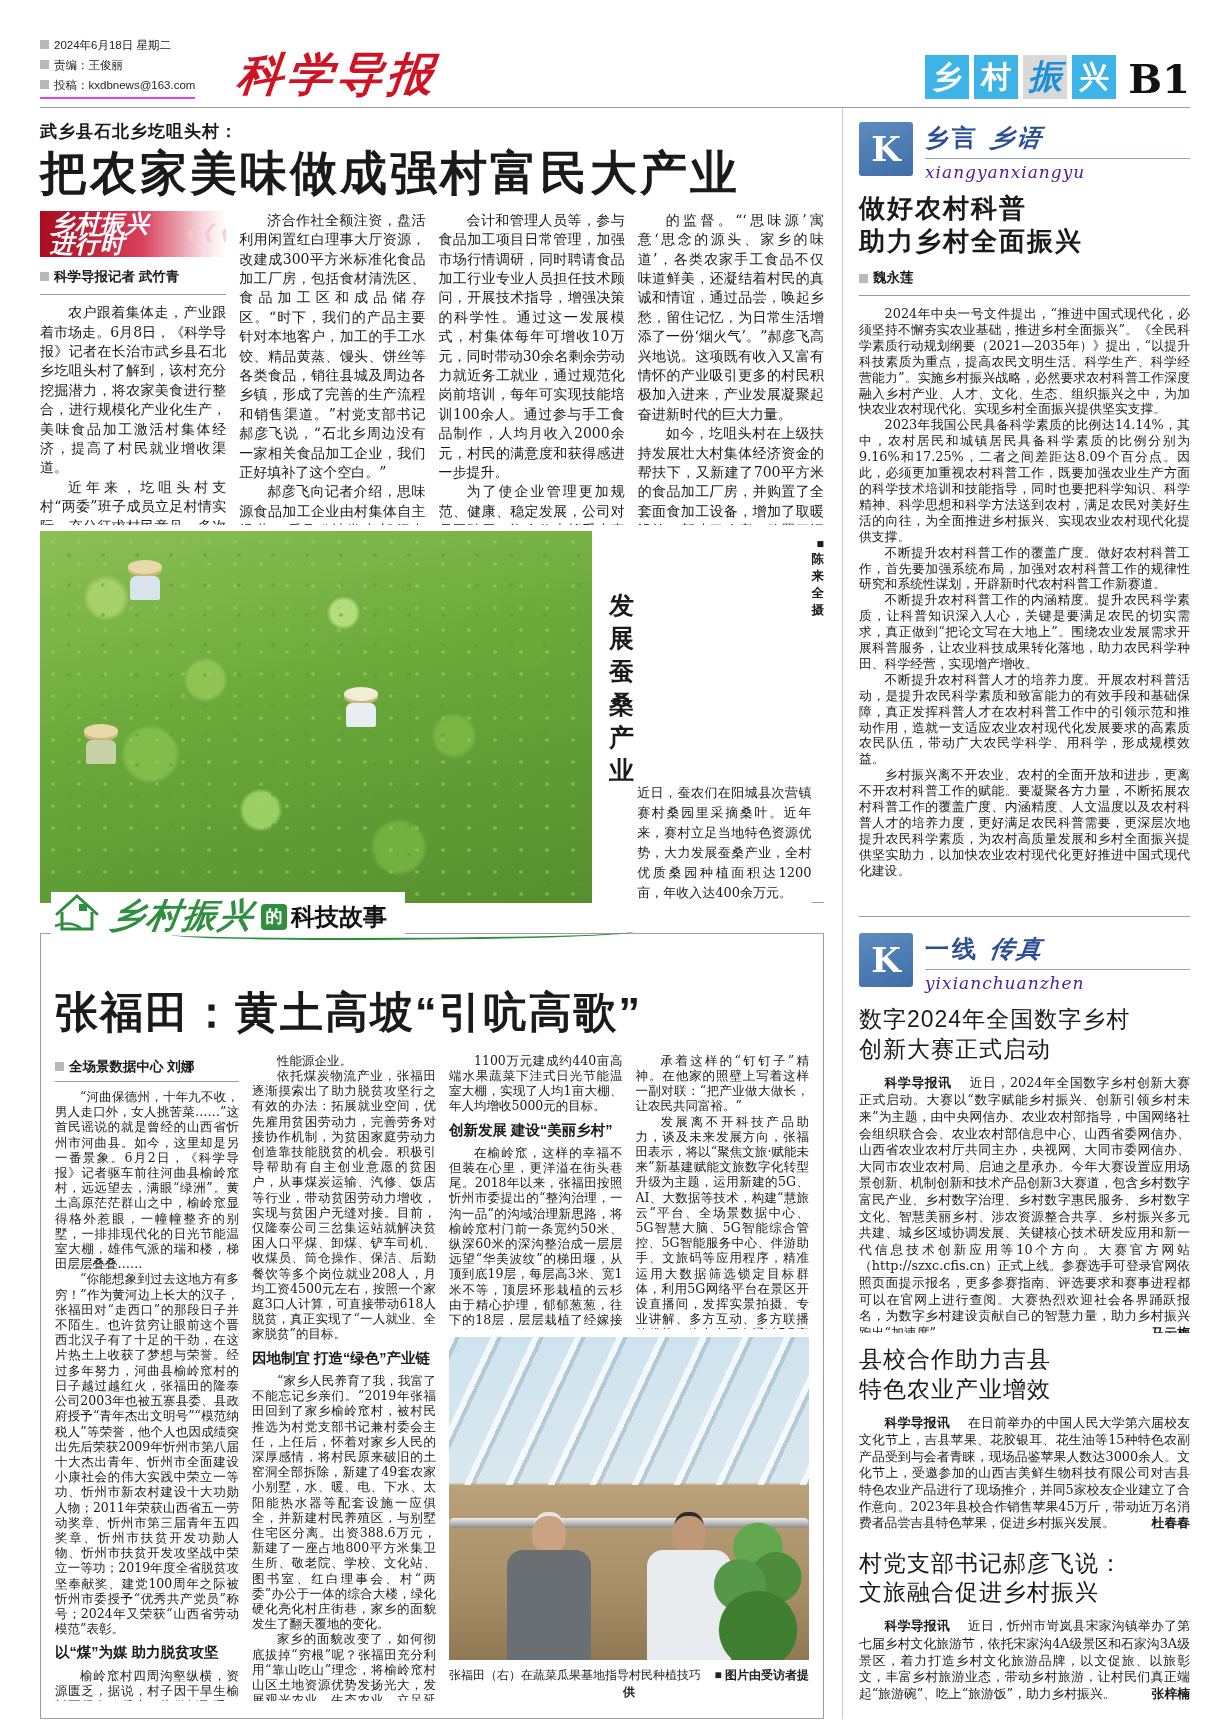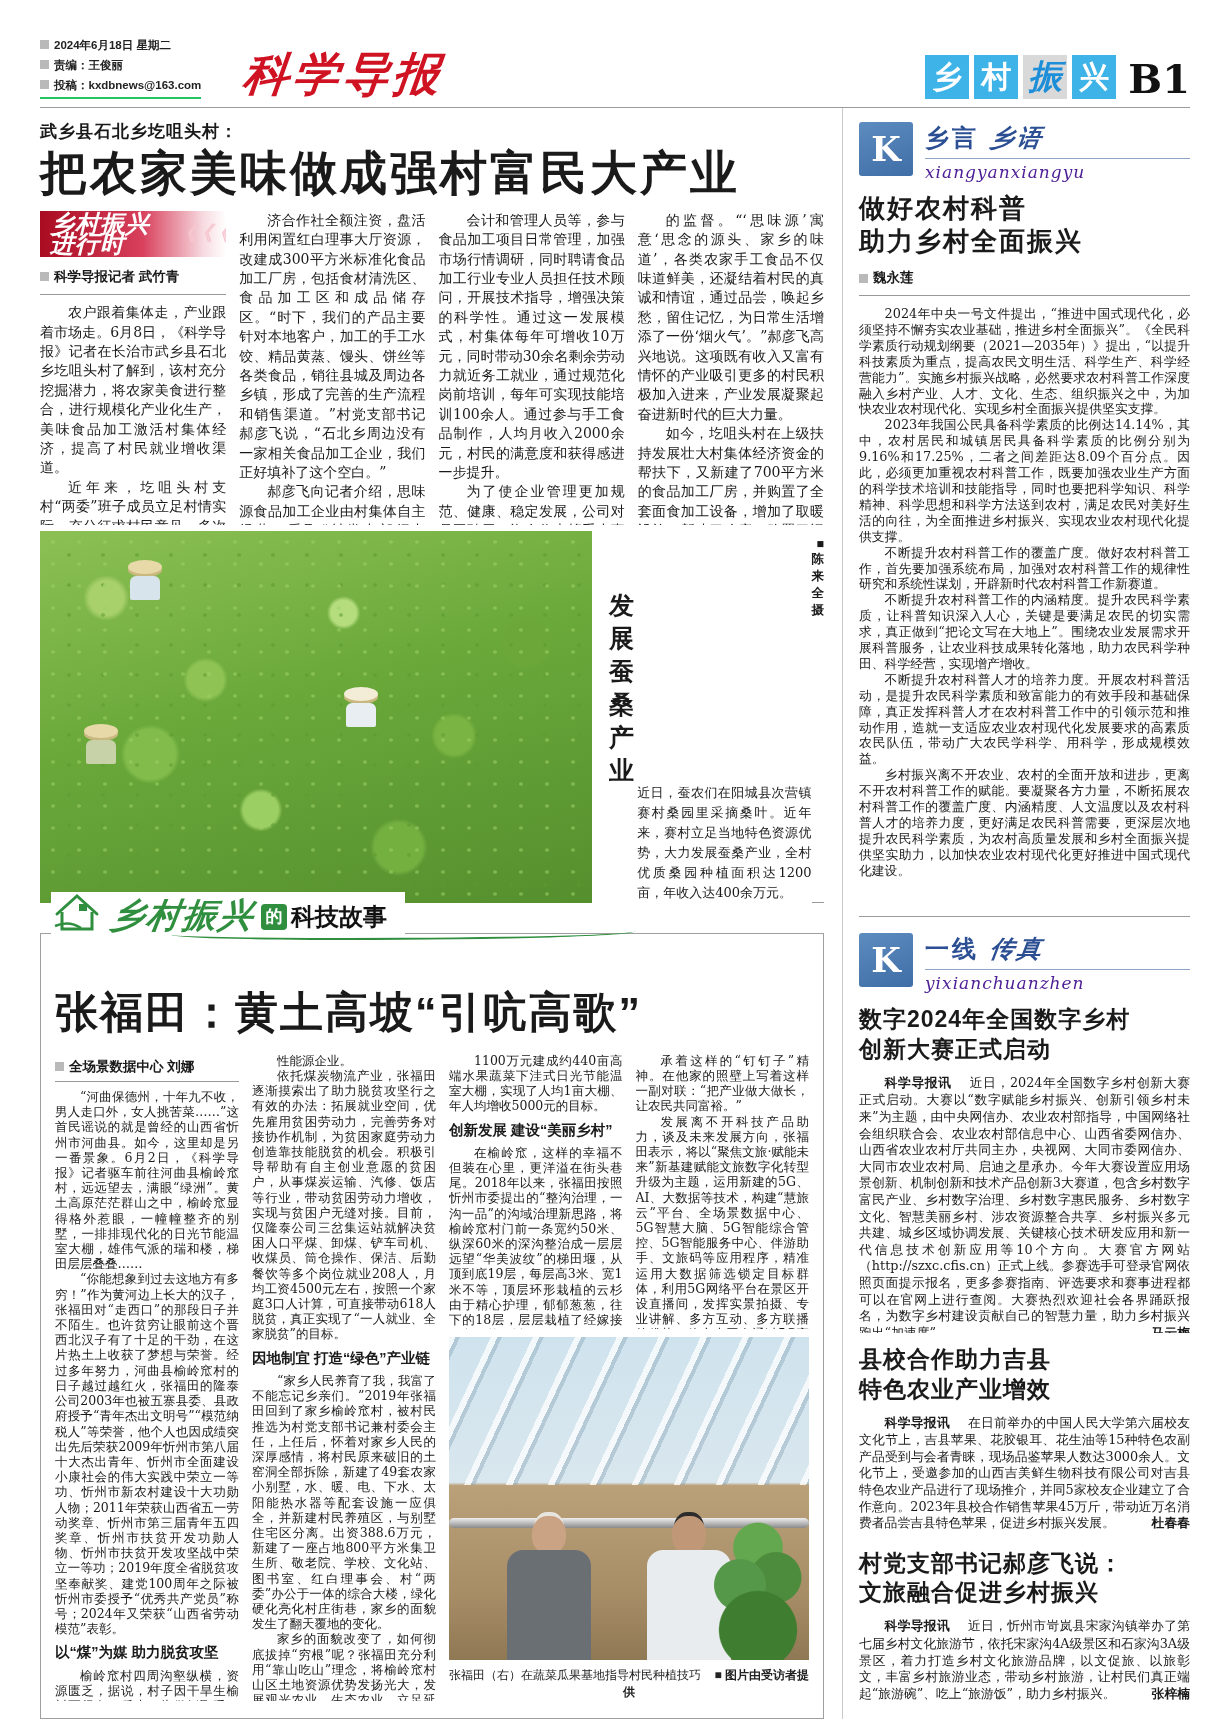--- a/index.html
+++ b/index.html
@@ -5,21 +5,21 @@
   * { box-sizing: border-box; margin: 0; padding: 0; }
   html,body { background:#e9e9e9; }
   .page {
     position:relative; width:1220px; height:1725px; margin:0 auto;
     background:#ffffff; overflow:hidden;
     font-family:"DejaVu Serif", serif; color:#1a1a1a;
     padding:30px 30px 0 40px;
   }
   
   .hdr { display:flex; align-items:flex-end; height:78px; border-bottom:1px solid #9a9a9a; padding-bottom:8px; }
-  .pubinfo { font-family:"Liberation Sans",sans-serif; font-size:11.5px; font-weight:bold; color:#222; line-height:1.75; border-bottom:2px solid #22c55e; padding-bottom:2px; }
+  .pubinfo { font-family:"Liberation Sans",sans-serif; font-size:11.5px; font-weight:normal; color:#222; line-height:1.75; border-bottom:2px solid #d946ef; padding-bottom:2px; }
   .pubinfo .row { display:flex; align-items:center; }
   .sq { display:inline-block; width:9px; height:9px; background:#b9b9b9; margin-right:5px; flex:0 0 auto; }
   .masthead { font-family:"DejaVu Serif",serif; font-style:italic; font-weight:bold; font-size:46px; color:#cf1322; margin-left:42px; letter-spacing:4px; transform:skewX(-6deg); line-height:1; padding-bottom:2px; }
   .hdr-spacer { flex:1; }
   .tiles { display:flex; align-items:flex-end; gap:5px; }
   .tile { width:44px; height:44px; display:flex; align-items:center; justify-content:center;
           font-family:"Liberation Sans",sans-serif; font-weight:900; font-size:30px; }
   .tile.blue { background:#3eb3e8; color:#fff; }
   .tile.gray { background:#d9d9d9; color:#1d8fd8; font-family:"DejaVu Serif",serif; font-style:italic; font-size:34px; }
   .pageno { font-family:"DejaVu Serif",serif; font-weight:bold; font-size:40px; color:#111; margin-left:12px; line-height:1; }
@@ -100,21 +100,21 @@
   .k-right { flex:1; margin-left:12px; }
   .k-title { font-size:24px; color:#2c4f93; letter-spacing:3px; border-bottom:1px solid #8fa3c6; padding-bottom:4px; }
   .k-title .cn1 { font-family:"Liberation Sans",sans-serif; font-weight:bold; }
   .k-title .cn2 { font-family:"DejaVu Serif",serif; font-style:italic; font-weight:bold; transform:skewX(-8deg); display:inline-block; }
   .k-py { font-family:"DejaVu Serif",serif; font-style:italic; font-size:17px; color:#4c1d95; margin-top:3px; letter-spacing:1px; }
   .s-title { font-family:"Liberation Sans",sans-serif; font-weight:900; font-size:26px; line-height:1.25; letter-spacing:2px; margin-top:6px; }
   .s-byline { font-family:"Liberation Sans",sans-serif; font-weight:bold; font-size:13.5px; display:flex; align-items:center; border-bottom:1px solid #999; padding:12px 0 8px 0; margin-bottom:10px; }
   .s-body { font-size:12.8px; line-height:15.9px; overflow:hidden; }
   .s-body-1 { height:596px; }
   .sec-rule { border-top:1px solid #9a9a9a; margin:14px 0 16px 0; }
-  .news-title { font-family:"Liberation Sans",sans-serif; font-weight:700; font-size:23px; line-height:1.3; letter-spacing:1px; margin:12px 0 10px 0; }
+  .news-title { font-family:"Liberation Sans",sans-serif; font-weight:400; font-size:23px; line-height:1.3; letter-spacing:1px; margin:12px 0 10px 0; }
   .news-body { font-size:12.8px; line-height:16.6px; overflow:hidden; }
   .news-body .lead { font-family:Liberation Mono, monospace; font-weight:bold; margin-right:18px; }
   .news-body .sig { font-family:"Liberation Sans",sans-serif; font-weight:bold; float:right; }
 </style>
 </head>
 <body>
 
 <div class="page">
 
   <div class="hdr">

